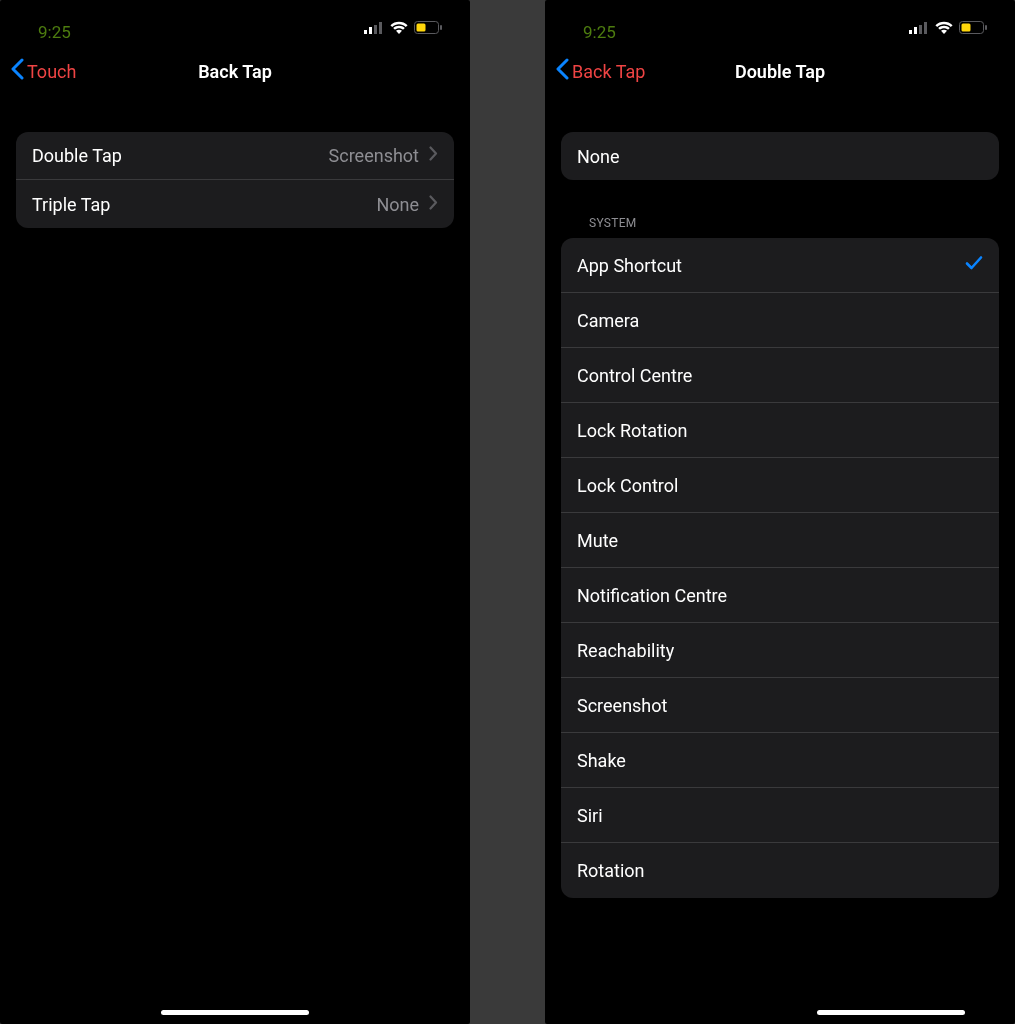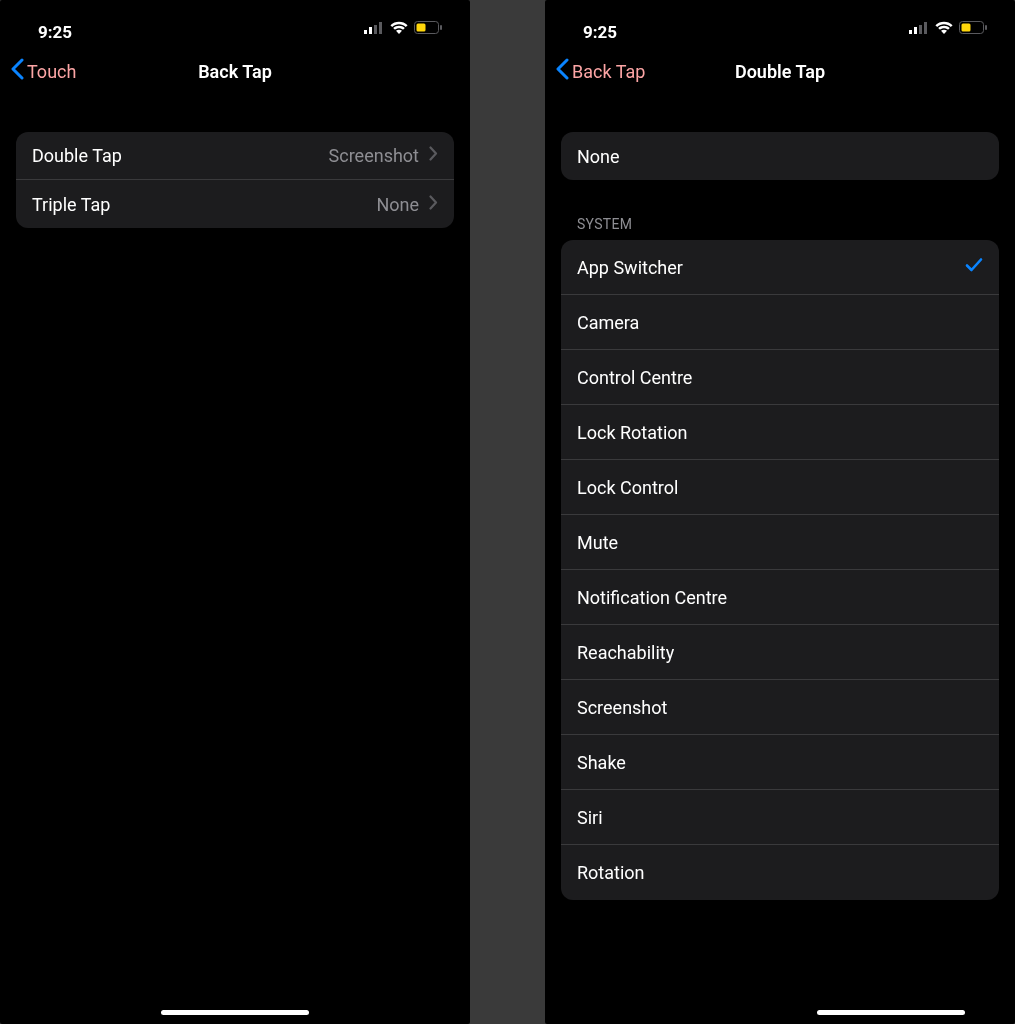--- a/index.html
+++ b/index.html
@@ -21,37 +21,37 @@
       border-radius: 2px;
     }
     .status-bar {
       display: flex;
       justify-content: space-between;
       align-items: center;
       padding: 14px 28px 6px 38px;
       height: 48px;
     }
     .time {
-      color: #ffffff;
+      color: #4d7c0f;
       font-size: 17px;
-      font-weight: 700;
+      font-weight: 400;
       margin-top: 8px;
     }
     .status-icons { display: flex; align-items: center; gap: 6px; }
     .nav-bar {
       display: flex;
       align-items: center;
       padding: 10px 16px 12px 10px;
       position: relative;
       height: 48px;
     }
     .back-button {
       display: flex;
       align-items: center;
-      color: #fca5a5;
+      color: #ef4444;
       font-size: 18px;
       cursor: pointer;
     }
     .back-chevron { margin-right: 3px; }
     .nav-title {
       position: absolute;
       left: 50%;
       transform: translateX(-50%);
       color: #fff;
       font-size: 18px;
@@ -75,23 +75,23 @@
     .row:not(:last-child) {
       border-bottom: 0.5px solid #3a3a3c;
     }
     .row-label { color: #fff; font-size: 18px; }
     .row-right { display: flex; align-items: center; gap: 10px; }
     .row-value { color: #8e8e93; font-size: 18px; }
     .chevron-right { color: #5a5a5e; }
     .checkmark { color: #0a84ff; }
     .section-header {
       color: #8e8e93;
-      font-size: 14px;
+      font-size: 12px;
       text-transform: uppercase;
-      padding: 0 32px 8px 32px;
+      padding: 0 32px 8px 44px;
       letter-spacing: 0.3px;
     }
     .home-indicator {
       position: absolute;
       bottom: 9px;
       left: 50%;
       transform: translateX(-50%);
       width: 148px;
       height: 5px;
       background: #fff;
@@ -225,21 +225,21 @@
     <div class="group group-compact">
       <div class="row">
         <span class="row-label">None</span>
       </div>
     </div>
 
     <div class="section-header">SYSTEM</div>
 
     <div class="group group-system">
       <div class="row">
-        <span class="row-label">App Switcher</span>
+        <span class="row-label">App Shortcut</span>
         <span class="checkmark">
           <svg width="18" height="16" viewBox="0 0 18 16">
               <path d="M2 8.5 L6.5 13 L16 2.5" stroke="#0a84ff" stroke-width="2.6" fill="none" stroke-linecap="round" stroke-linejoin="round"></path>
             </svg>
         </span>
       </div>
       <div class="row">
         <span class="row-label">Camera</span>
       </div>
       <div class="row">

